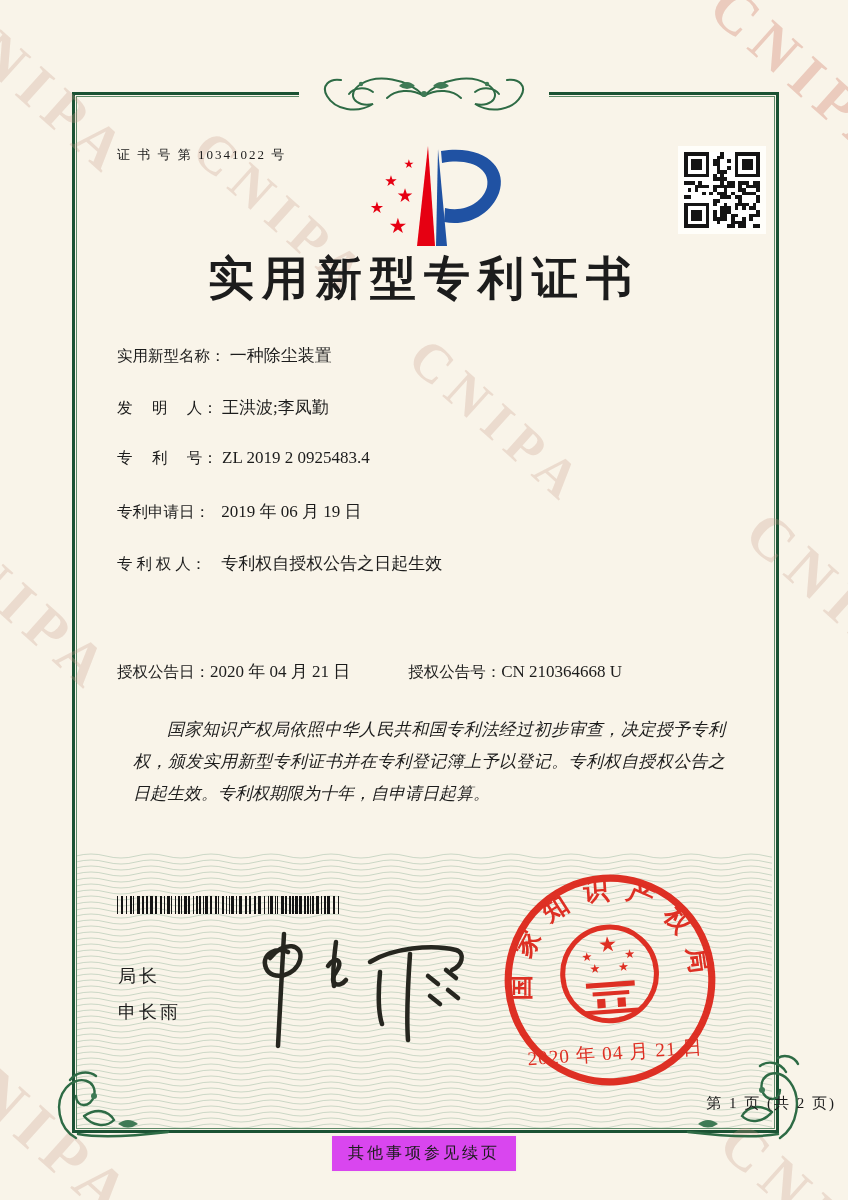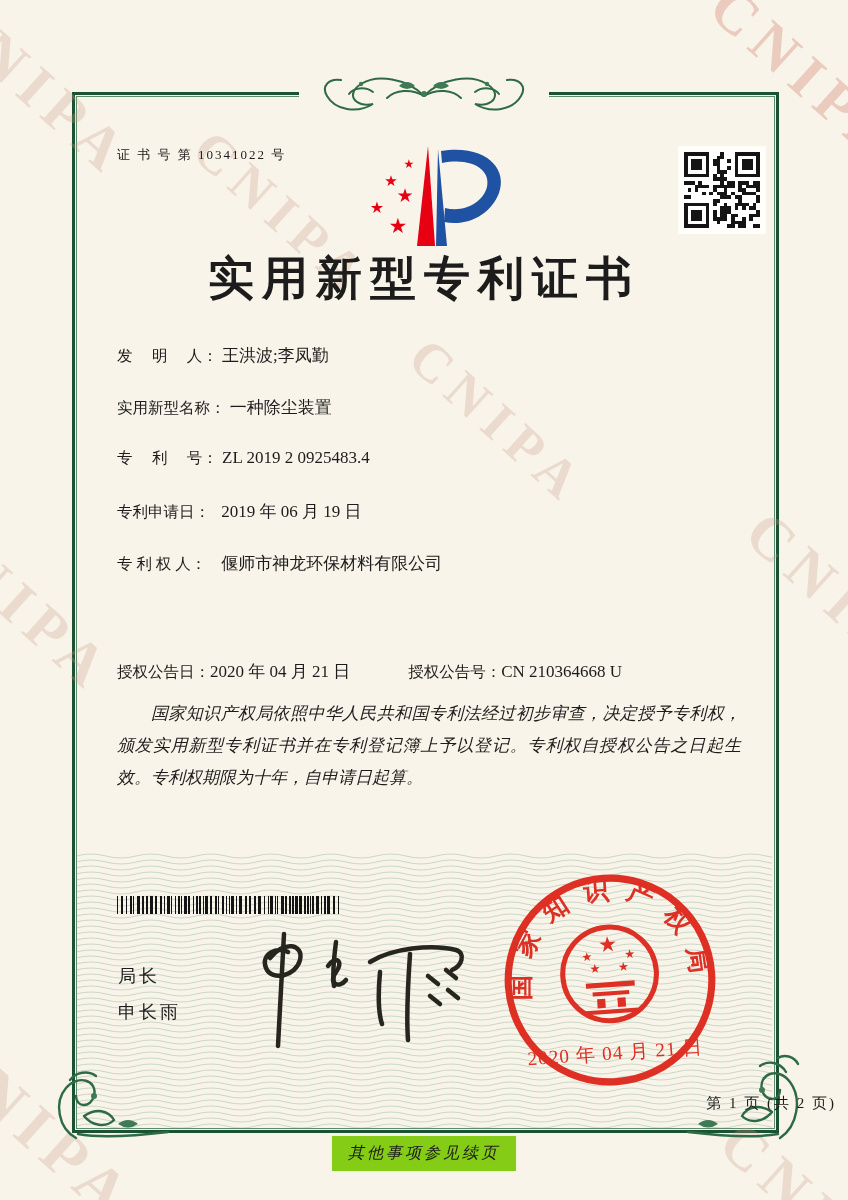--- a/index.html
+++ b/index.html
@@ -27,33 +27,33 @@
          font-weight:bold;letter-spacing:8px;z-index:4;margin:0;}
   .fields{position:absolute;left:117px;top:344px;z-index:4;}
   .frow{height:52px;font-size:17px;white-space:nowrap;}
   .frow .lbl{display:inline-block;min-width:100px;font-size:15.5px;}
   .frow .val{font-size:17px;}
   .grant{position:absolute;left:117px;top:660px;font-size:17px;white-space:nowrap;z-index:4;}
   .grant .lbl{font-size:15.5px;margin-top:27px;}
   .grant .pair2{margin-left:58px;}
   .bodytext{position:absolute;left:117px;top:698px;width:624px;z-index:4;
             font-size:17px;font-style:italic;line-height:1.87;text-align:justify;}
-  .bodytext p{margin:0;text-indent:2em;}
+  .bodytext p{margin:16px;text-indent:2em;}
   .barcode{position:absolute;left:115px;top:896px;width:230px;height:18px;z-index:4;}
   .officer-title{position:absolute;left:118px;top:964px;font-size:18px;letter-spacing:3px;z-index:4;
                  font-family:"Liberation Sans","DejaVu Sans",sans-serif;}
   .officer-name{position:absolute;left:118px;top:1000px;font-size:18px;letter-spacing:3px;z-index:4;
                 font-family:Liberation Serif, serif;}
   .signature{position:absolute;left:232px;top:928px;z-index:4;}
   .seal{position:absolute;left:498px;top:868px;width:224px;height:224px;z-index:5;
         transform:rotate(-4deg);opacity:.94;}
   .page-no{position:absolute;left:0;right:12px;top:1094px;text-align:right;font-size:15px;
            letter-spacing:2px;z-index:4;}
   .footer-note{position:absolute;left:50%;transform:translateX(-50%);top:1136px;z-index:4;
-               background:#84cc16;padding:7px 16px;font-size:16px;font-style:italic;
+               background:#d946ef;padding:7px 16px;font-size:16px;
                letter-spacing:3px;white-space:nowrap;box-shadow:0 0 3px rgba(0,0,0,0.05);}
 </style>
 </head>
 <body>
 
 <div class="page">
 
   <span class="wm" style="left:-30px;top:-18px;font-size:60px">CNIPA</span>
   <span class="wm" style="left:742px;top:-28px;font-size:60px;color:rgba(205,120,100,0.33)">CNIPA</span>
   <span class="wm" style="left:222px;top:118px;font-size:54px">CNIPA</span>
@@ -259,38 +259,38 @@
         <rect x="0" y="14" width="7" height="7" fill="#141414"></rect>
         <rect x="1" y="15" width="5" height="5" fill="#ffffff"></rect>
         <rect x="2" y="16" width="3" height="3" fill="#141414"></rect>
       </svg>
   </div>
 
   <h1 class="title">实用新型专利证书</h1>
 
   <div class="fields">
     <div class="frow">
+      <span class="lbl">实用新型名称：</span>
+      <span class="val">一种除尘装置</span>
+    </div>
+    <div class="frow">
       <span class="lbl">发　 明　 人：</span>
       <span class="val">王洪波;李凤勤</span>
-    </div>
-    <div class="frow">
-      <span class="lbl">实用新型名称：</span>
-      <span class="val">一种除尘装置</span>
     </div>
     <div class="frow">
       <span class="lbl">专　 利　 号：</span>
       <span class="val">ZL 2019 2 0925483.4</span>
     </div>
     <div class="frow">
       <span class="lbl">专利申请日：</span>
       <span class="val">2019 年 06 月 19 日</span>
     </div>
     <div class="frow">
       <span class="lbl">专 利 权 人：</span>
-      <span class="val">偃师市神龙环保材料有限公司</span>
+      <span class="val">专利权自授权公告之日起生效</span>
     </div>
   </div>
 
   <div class="grant">
     <span class="lbl">授权公告日：</span><span class="val">2020 年 04 月 21 日</span><span class="pair2"><span class="lbl">授权公告号：</span><span class="val">CN 210364668 U</span></span>
   </div>
 
   <div class="bodytext">
     <p>国家知识产权局依照中华人民共和国专利法经过初步审查，决定授予专利权，颁发实用新型专利证书并在专利登记簿上予以登记。专利权自授权公告之日起生效。专利权期限为十年，自申请日起算。</p>
   </div>

